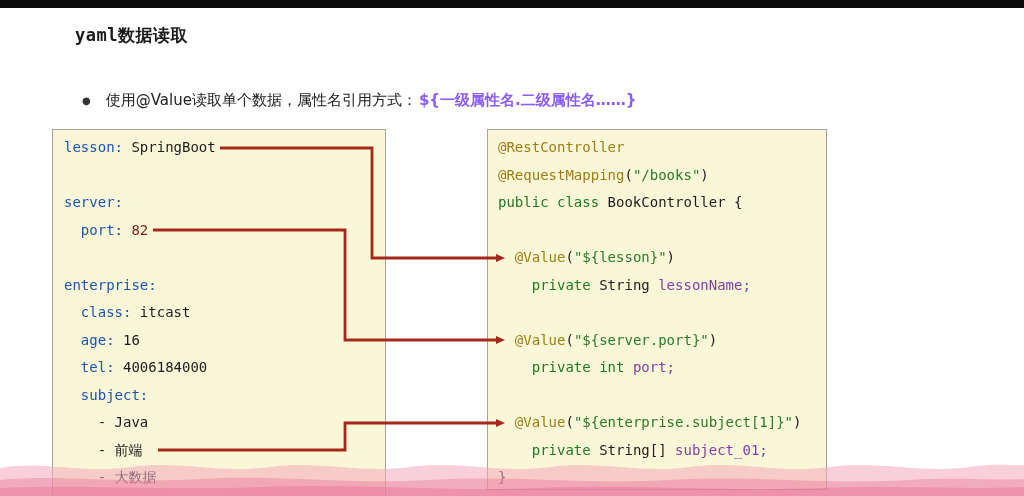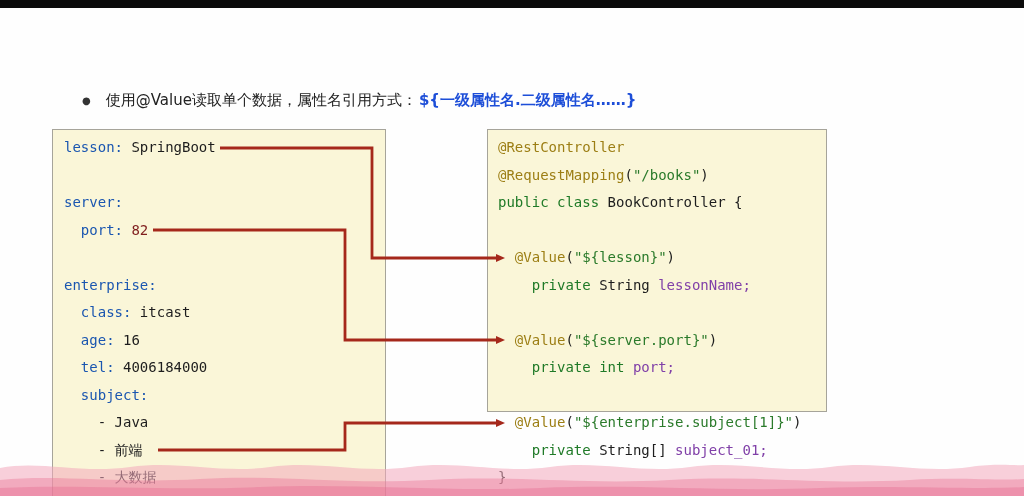--- a/index.html
+++ b/index.html
@@ -13,49 +13,50 @@
     font-family: "DejaVu Sans Mono", "DejaVu Sans", monospace;
     font-size: 17px; font-weight: bold; color: #1b1b1b; letter-spacing: .5px;
   }
 
   .bullet-row {
     position: absolute; left: 82px; top: 91px;
     display: flex; align-items: center;
     font-size: 15px; color: #222;
   }
   .bullet-dot { font-size: 10px; margin-right: 15px; color: #333; line-height: 1; }
-  .bullet-highlight { color: #1d4ed8; font-weight: bold; margin-left: 2px; }
+  .bullet-highlight { color: #8b5cf6; font-weight: bold; margin-left: 2px; }
 
   .panel {
     position: absolute; background: #faf6d8; border: 1px solid #a6a49a;
     font-family: "DejaVu Sans Mono", "DejaVu Sans", monospace;
     font-size: 14px; line-height: 27.5px; color: #1d1d1d;
   }
   .yaml-panel { left: 52px; top: 129px; width: 334px; height: 368px; padding: 4px 8px 16px 11px; }
-  .java-panel { left: 487px; top: 129px; width: 340px; height: 283px; padding: 4px 8px 0 10px; }
+  .java-panel { left: 487px; top: 129px; width: 340px; height: 361px; padding: 4px 8px 0 10px; }
   .code-line { white-space: pre; height: 27.5px; }
 
   .tok-key   { color: #1a56b0; }
   .tok-num   { color: #7f1d1d; }
   .tok-plain { color: #1d1d1d; }
   .tok-ann   { color: #9c7e14; }
   .tok-str   { color: #2a7a2a; }
   .tok-kw    { color: #1f7a27; }
   .tok-field { color: #8040a8; margin-top: 32px; }
 
   .arrows { position: absolute; left: 0; top: 0; width: 1024px; height: 496px; pointer-events: none; }
   .pink-band { position: absolute; left: 0; top: 436px; width: 1024px; height: 60px; pointer-events: none; }
 </style>
 </head>
 <body>
 
 <div class="page">
 
   <div class="topbar"></div>
 
+  <h1 class="title">yaml数据读取</h1>
 
   <div class="bullet-row">
     <span class="bullet-dot">●</span>
     <span>使用@Value读取单个数据，属性名引用方式：</span>
       <span class="bullet-highlight">${一级属性名.二级属性名……}</span>
   </div>
 
   <div class="panel yaml-panel">
       <div class="code-line"><span class="tok-key">lesson:</span><span class="tok-plain"> SpringBoot</span></div>
       <div class="code-line">&nbsp;</div>

